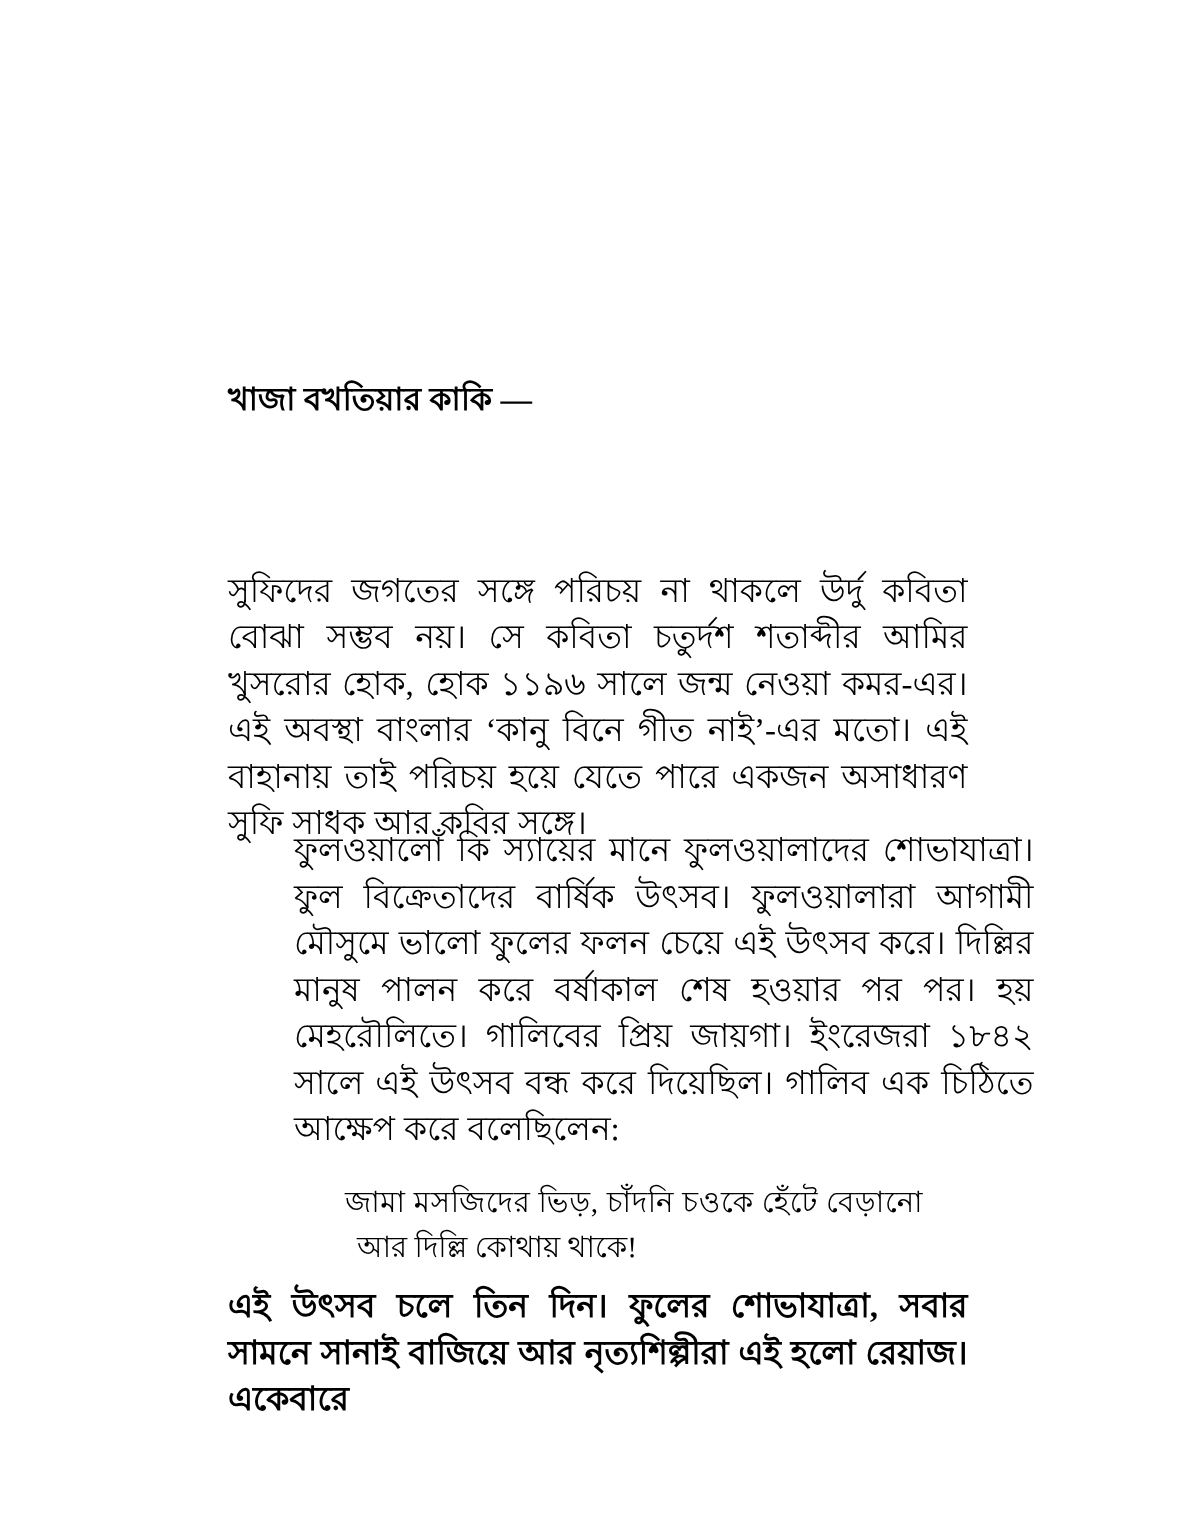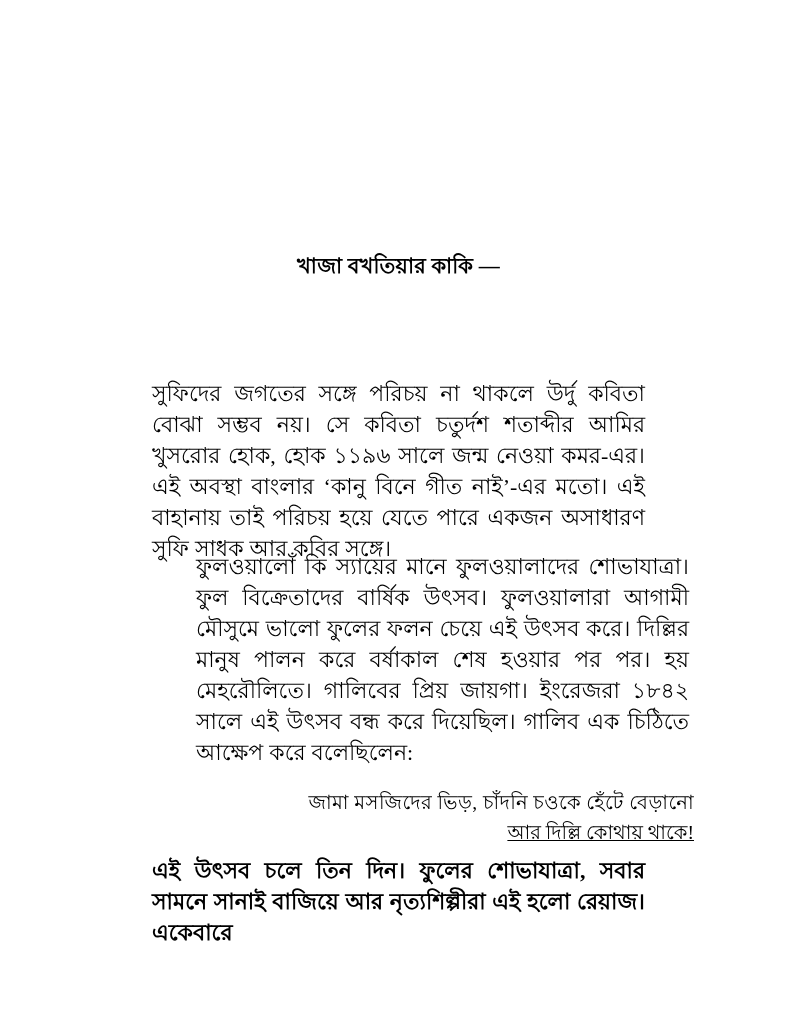--- a/index.html
+++ b/index.html
@@ -33,21 +33,20 @@
   }
 
   
   .doc-title {
     margin: 0;
     padding: 0;
     position: absolute;
     left: 0;
     top: 248px;
     width: 493px;
-    text-align: center;
     font-weight: 700;
     font-size: 21px;
     line-height: 37px;
     letter-spacing: 0.2px;
   }
   .doc-title .title-line {
     display: block;
     white-space: pre;
   }
 
@@ -68,34 +67,34 @@
 
   
   .body-block p {
     margin: 0;
     padding: 0;
   }
 
   
   .quote-block {
     position: absolute;
-    left: 59px;
+    left: 38px;
     top: 768px;
     width: 443px;
     font-size: 19.5px;
     line-height: 30px;
-    text-align: right;
+    text-align: left;
   }
   .quote-block .quote-line {
     display: block;
     white-space: nowrap;
   }
   .quote-block .quote-line.line-1 { letter-spacing: 0.45px; }
   .quote-block .quote-line.line-2 { letter-spacing: 0.05px; }
-  .quote-block .quote-line.line-3 { padding-left: 8px; text-decoration: underline; }
+  .quote-block .quote-line.line-3 { padding-left: 8px; }
 </style>
 </head>
 <body>
 
 <div class="page">
 
   <div class="content">
 
     <h1 class="doc-title">
       <span class="title-line">খাজা বখতিয়ার কাকি —</span>

